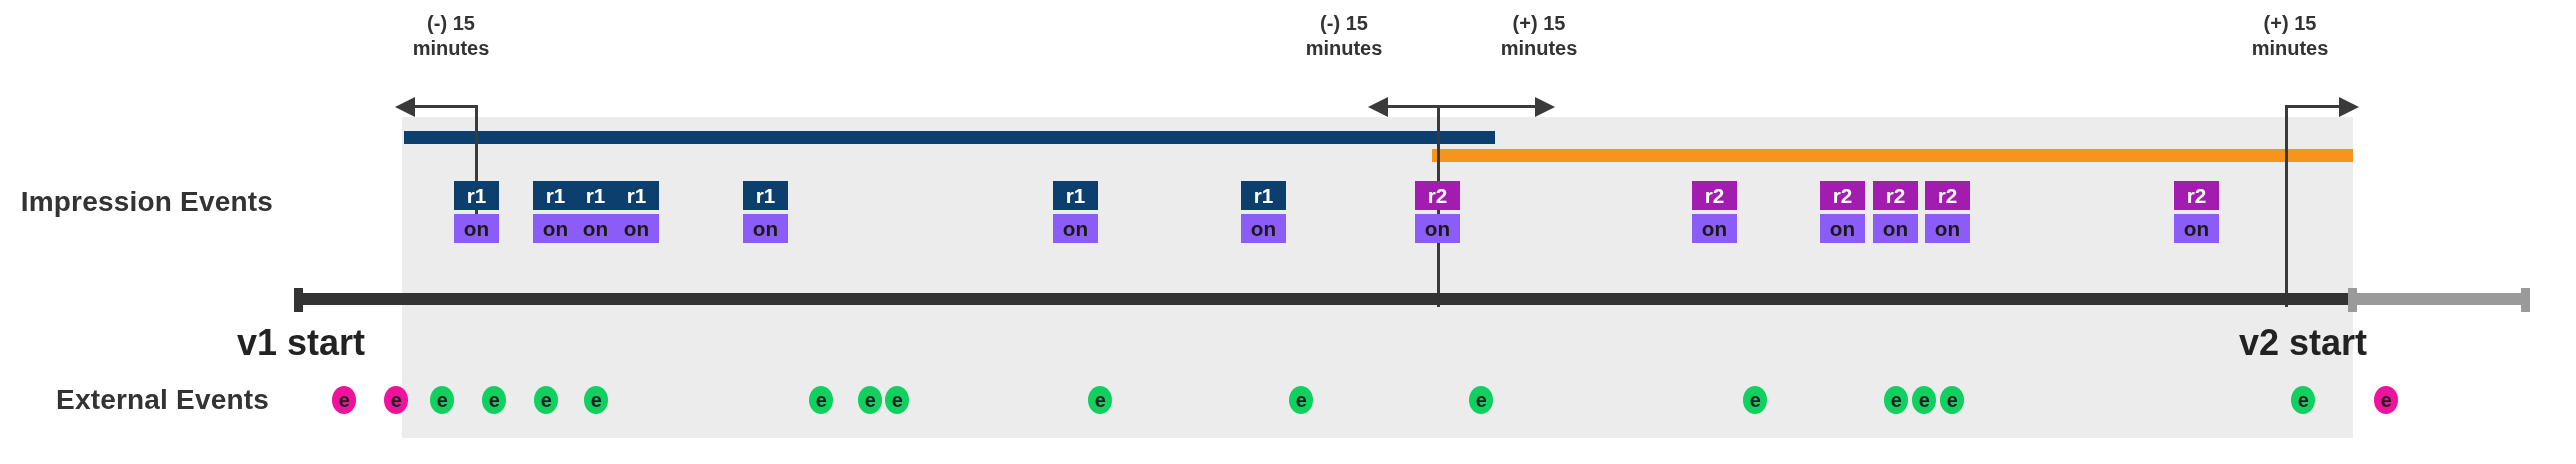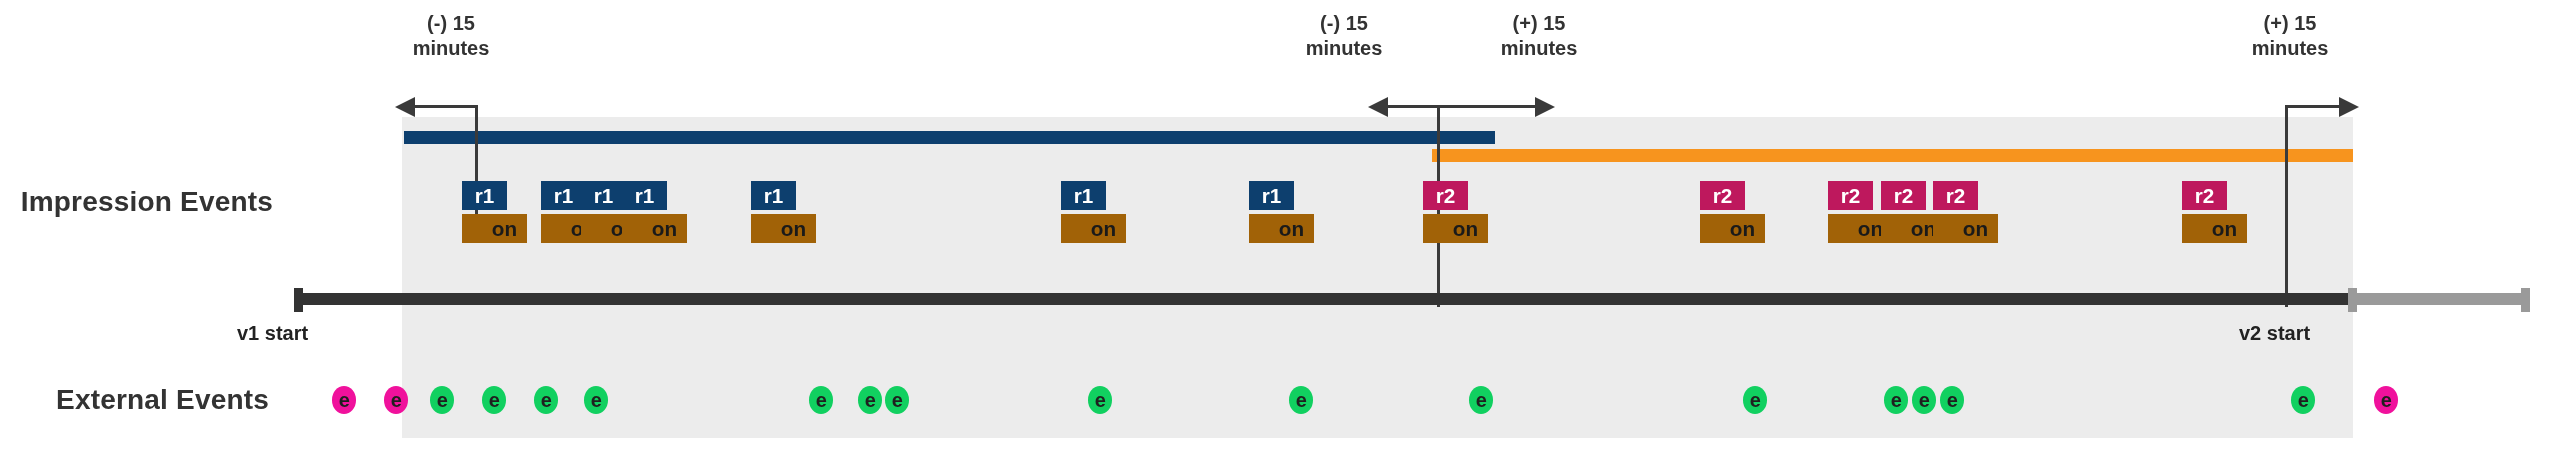--- a/index.html
+++ b/index.html
@@ -27,33 +27,33 @@
   .vline{position:absolute;width:2.8px;background:#3a3a3a;}
   .hline{position:absolute;height:2.8px;background:#3a3a3a;}
   .arrowhead{position:absolute;width:0;height:0;}
   .arrow-left{border-top:10.3px solid transparent;border-bottom:10.3px solid transparent;
               border-right:20.7px solid #3a3a3a;}
   .arrow-right{border-top:10.3px solid transparent;border-bottom:10.3px solid transparent;
                border-left:20.7px solid #3a3a3a;}
 
   
   .chip{position:absolute;width:45px;height:29px;line-height:29px;text-align:center;
-        font-size:20.7px;font-weight:700;color:#ffffff;margin-left:8px;}
+        font-size:20.7px;font-weight:700;color:#ffffff;}
   .chip-r1{background:#0d3f6e;}
-  .chip-r2{background:#be185d;}
-  .chip-on{background:#a16207;color:#1a1a1a;padding-left:20px;}
+  .chip-r2{background:#a21caf;}
+  .chip-on{background:#8b5cf6;color:#1a1a1a;}
 
   
   .dot{position:absolute;width:24.4px;height:28px;border-radius:50%;
        text-align:center;line-height:28px;font-size:20px;font-weight:700;color:#1f1f1f;}
   .dot-green{background:#11d060;}
   .dot-pink{background:#f0119c;}
 
   
-  .vcap{position:absolute;color:#222222;font-size:20px;font-weight:700;white-space:nowrap;}
+  .vcap{position:absolute;color:#222222;font-size:36px;font-weight:700;white-space:nowrap;}
 </style>
 </head>
 <body>
 
 <div id="stage">
 
   <div class="band" style="left:402px;top:117px;width:1951px;height:321px;"></div>
 
   <div class="rowlabel" style="left:56px;top:384px;">External Events</div>
 

